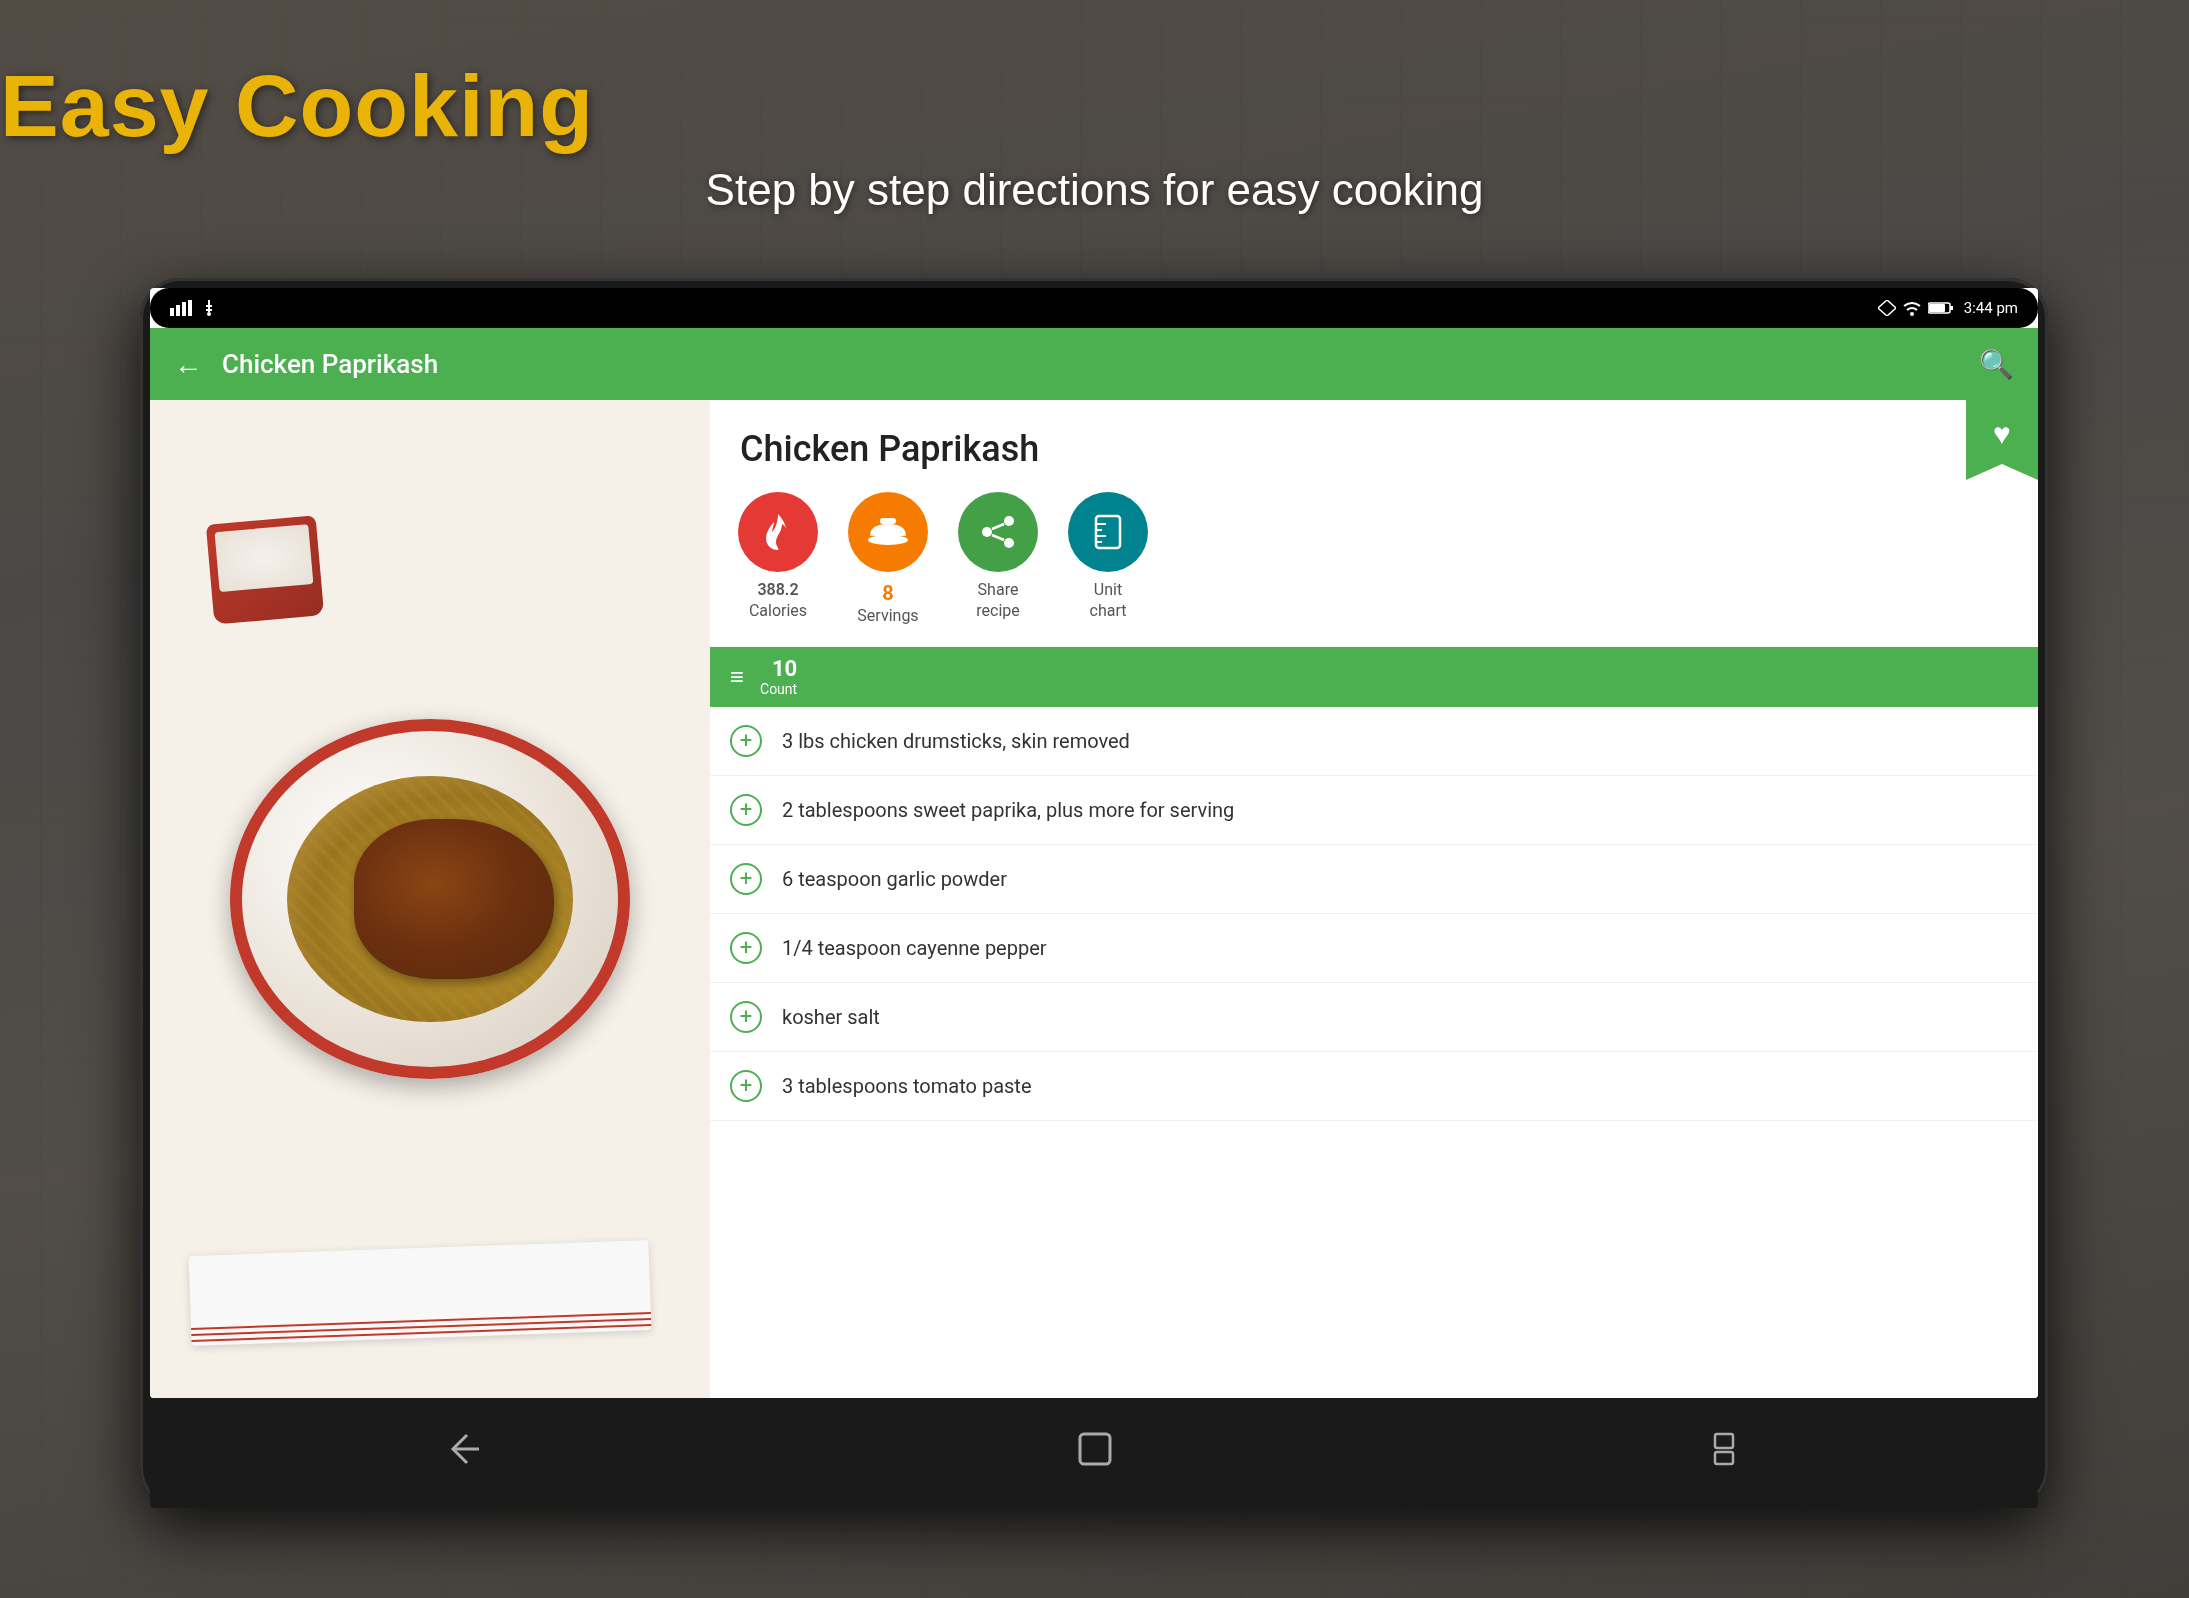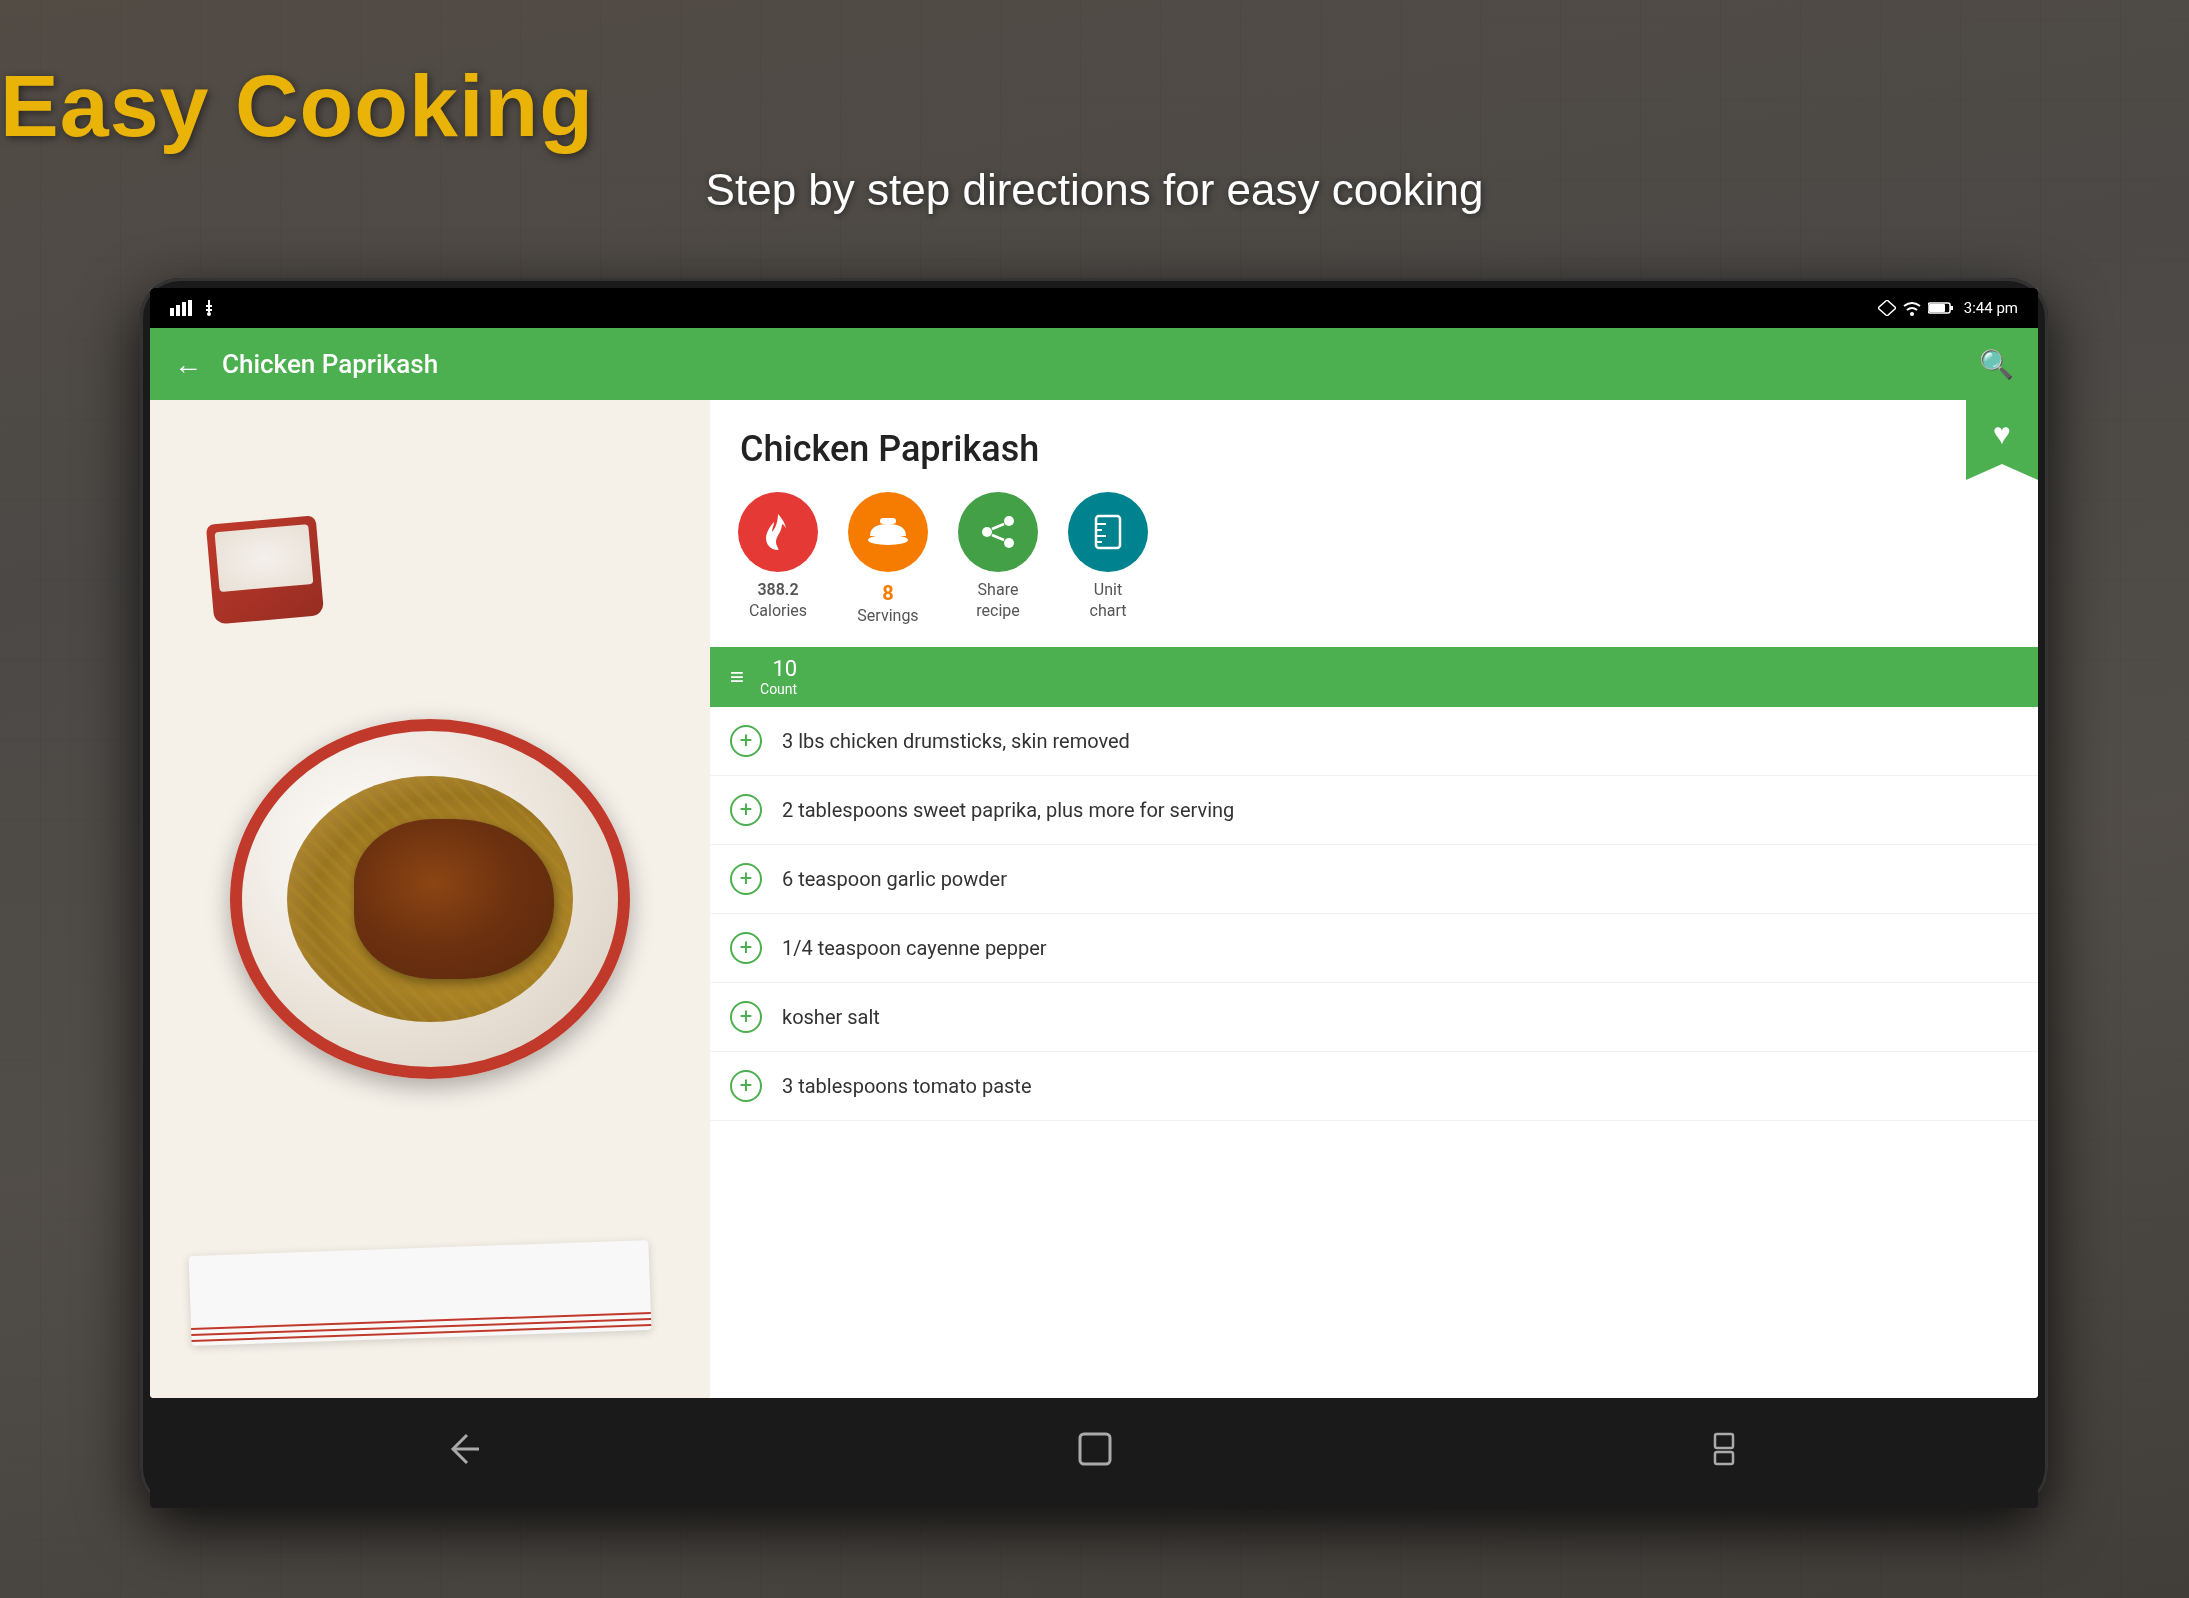--- a/index.html
+++ b/index.html
@@ -92,20 +92,21 @@
 
     
     .status-bar {
       height: 40px;
       background: #000;
       display: flex;
       align-items: center;
       justify-content: space-between;
       padding: 0 20px;
       flex-shrink: 0;
+      border-radius: 19px;
     }
 
     .status-left {
       display: flex;
       gap: 10px;
       align-items: center;
     }
 
     .status-right {
       display: flex;
@@ -560,21 +561,21 @@
               </svg>
             </div>
             <div class="action-label">Unit<br>chart</div>
           </div>
 
         </div>
 
         <div class="ingredients-header">
           <span class="ingredients-icon">≡</span>
           <div style="text-align:right;">
-            <div style="color:#fff;font-size:22px;font-weight:400;">10</div>
+            <div style="color:#fff;font-size:22px;font-weight:700;">10</div>
             <div style="color:#fff;font-size:14px;">Count</div>
           </div>
         </div>
 
         <div>
           <div class="ingredient-item">
             <div class="ingredient-plus">+</div>
             <span class="ingredient-text">3 lbs chicken drumsticks, skin removed</span>
           </div>
           <div class="ingredient-item">

